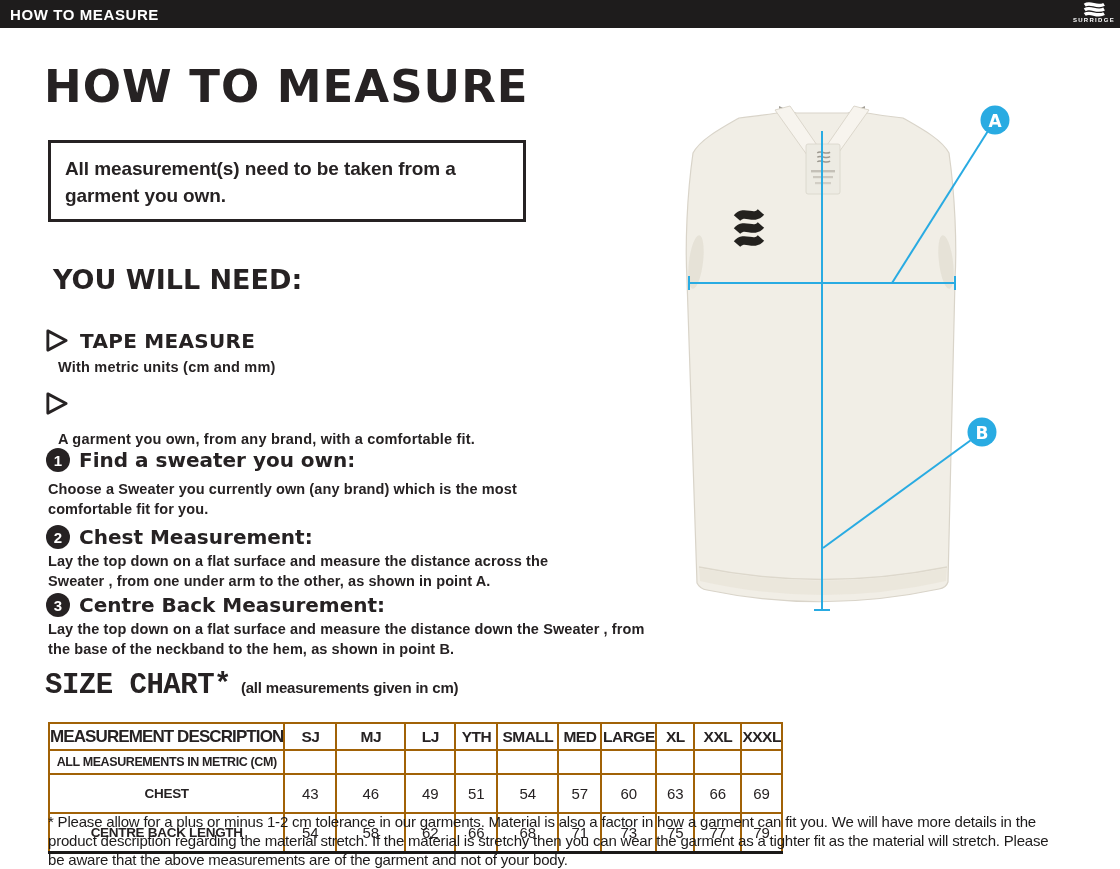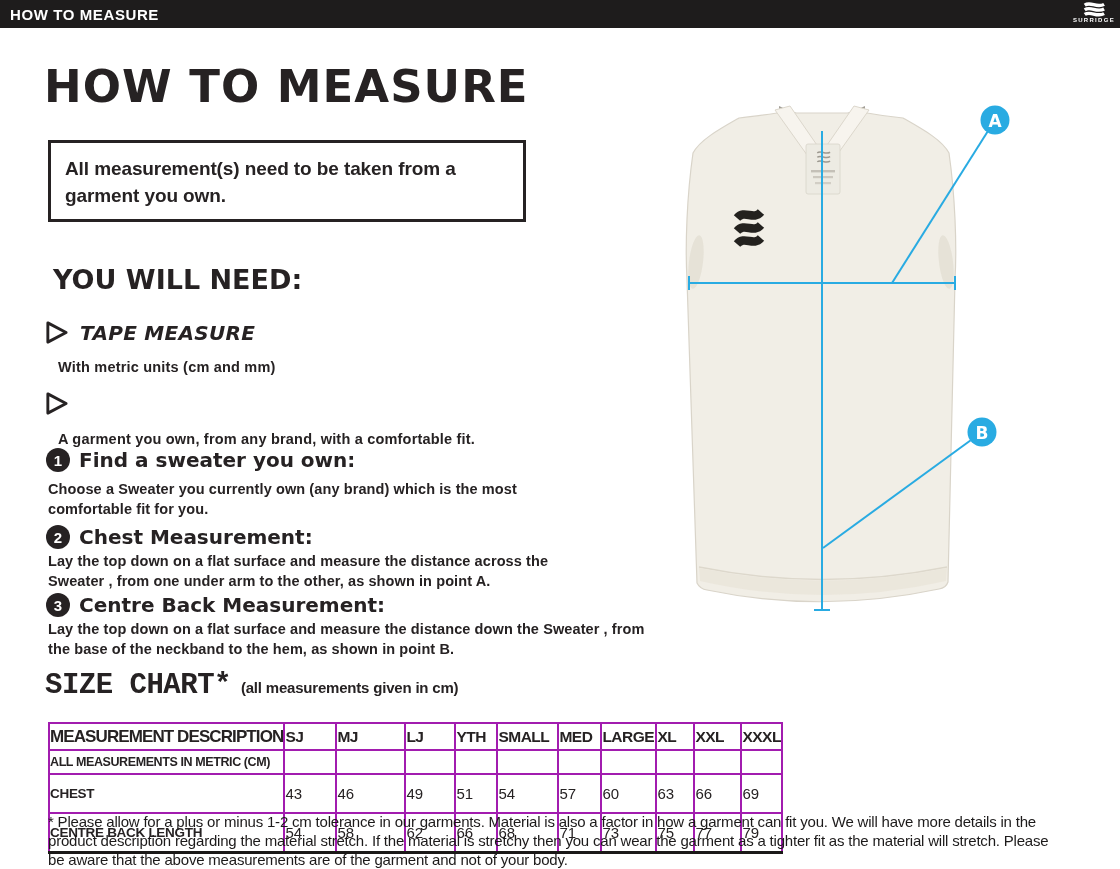--- a/index.html
+++ b/index.html
@@ -15,21 +15,21 @@
   .topbar-logo{position:absolute;right:5px;top:1px;display:flex;flex-direction:column;align-items:center;}
   .logo-word{color:#ffffff;font-weight:bold;font-size:6px;letter-spacing:1.3px;margin-top:0px;}
   
   h1.page-title{left:44px;top:64px;margin:0;font-family:"DejaVu Sans",sans-serif;
     font-size:45px;font-weight:bold;letter-spacing:1px;line-height:1;color:#262223;}
   .notice-box{left:48px;top:140px;width:478px;height:82px;border:3px solid #262223;box-sizing:border-box;}
   .notice-box p{margin:0;padding:12px 14px;font-size:19px;font-weight:bold;line-height:27px;letter-spacing:-.1px;}
   h2.ywn{left:45px;top:258px;margin:8px;font-family:"DejaVu Sans",sans-serif;font-size:27px;font-weight:bold;line-height:1;}
   
   .need{display:flex;align-items:center;gap:11px;}
-  .need-1{left:44px;top:320px;font-style:italic;}
+  .need-1{left:44px;top:328px;}
   .need-2{left:44px;top:391px;}
   .tri{width:25px;height:25px;display:block;}
   .need-title{font-family:"DejaVu Sans",sans-serif;font-size:20px;font-weight:bold;letter-spacing:.3px;}
   .need-desc{margin:12px;font-size:14.5px;font-weight:bold;letter-spacing:.2px;}
   .desc-1{left:46px;top:347px;}
   .desc-2{left:46px;top:419px;}
   
   .step{display:flex;align-items:center;gap:9px;}
   .step-1{left:46px;top:448px;}
   .step-2{left:46px;top:525px;}
@@ -40,21 +40,21 @@
   .step-desc{margin:0;font-size:14.5px;font-weight:bold;line-height:19.5px;letter-spacing:.1px;}
   .sdesc-1{left:48px;top:480px;width:525px;}
   .sdesc-2{left:48px;top:552px;width:532px;}
   .sdesc-3{left:48px;top:620px;width:600px;}
   
   .size-row{left:45px;top:669px;display:flex;align-items:baseline;gap:10px;}
   .size-title{font-family:Liberation Mono, monospace;font-size:29px;font-weight:bold;letter-spacing:-.5px;}
   .size-sub{font-size:15px;font-weight:bold;letter-spacing:-.2px;}
   table.chart{left:48px;top:722px;border-collapse:collapse;table-layout:fixed;position:absolute;
     border:2px solid #1b1918;border-bottom-width:3px;}
-  table.chart td{border:2px solid #a21caf;padding:0;text-align:left;vertical-align:middle;overflow:hidden;white-space:nowrap;}
+  table.chart td{border:2px solid #a16207;padding:0;text-align:center;vertical-align:middle;overflow:hidden;white-space:nowrap;}
   tr.r-head{height:27px;} tr.r-note{height:24px;} tr.r-data{height:39px;}
   td.th-desc{font-size:17px;font-weight:bold;letter-spacing:-.9px;text-align:left;padding-left:4px;}
   td.th{font-size:15.5px;font-weight:bold;letter-spacing:-.5px;}
   td.note{font-size:12.5px;font-weight:bold;letter-spacing:-.4px;text-align:left;padding-left:4px;}
   td.rowlab{font-size:13.5px;font-weight:bold;letter-spacing:-.3px;text-align:left;padding-left:4px;}
   td.val{font-size:15px;font-weight:normal;}
   .footnote{left:48px;top:812px;width:1004px;margin:0;font-size:15px;line-height:19px;
     letter-spacing:-.2px;color:#1c1a1a;}
   
   .diagram{left:640px;top:40px;width:480px;height:630px;}

